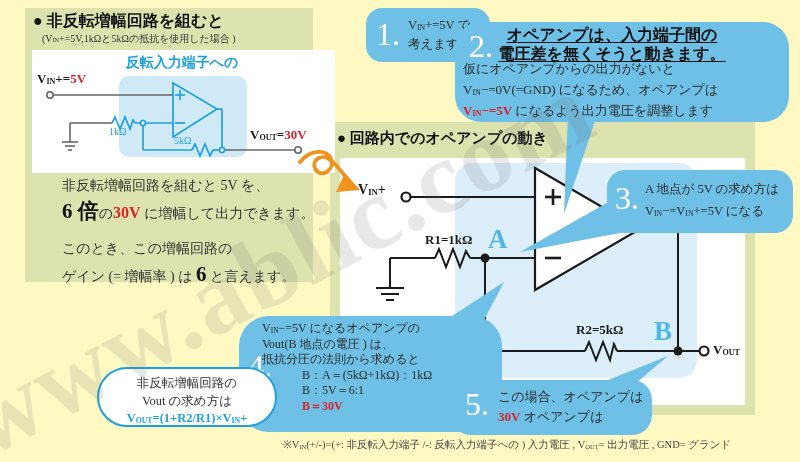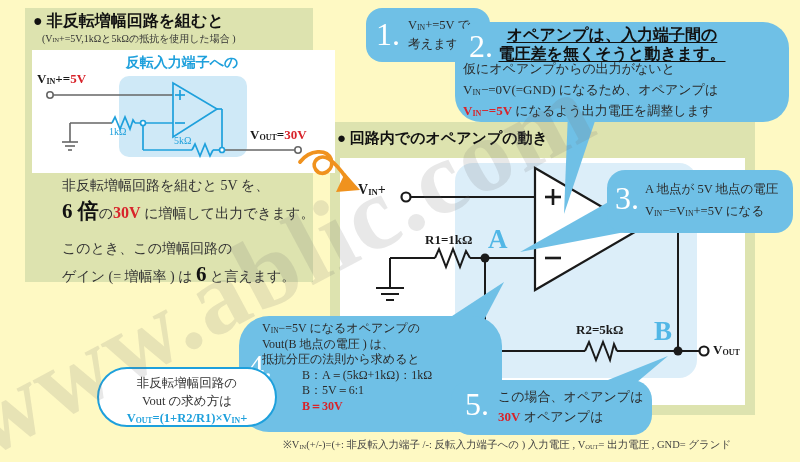--- a/index.html
+++ b/index.html
@@ -192,21 +192,21 @@
     <div class="blines">
       <div class="bl"><span>仮にオペアンプからの出力がないと</span></div>
       <div class="bl"><span>V</span><span class="sub">IN</span><span>−=0V(=GND) になるため、オペアンプは</span></div>
       <div class="bl"><span class="red">V</span><span class="sub red">IN</span><span class="red">−=5V</span><span> になるよう出力電圧を調整します</span></div>
     </div>
   </div>
 
   <div class="bubble" id="b3">
     <div class="bnum">3.</div>
     <div class="blines">
-      <div class="bl"><span>A 地点が 5V 地点の電圧</span></div>
+      <div class="bl"><span>A 地点が 5V の求め方は</span></div>
       <div class="bl"><span>V</span><span class="sub">IN</span><span>−=V</span><span class="sub">IN</span><span>+=5V になる</span></div>
     </div>
   </div>
 
   <div class="bubble" id="b4">
     <div class="bnum">4.</div>
     <div class="blines">
       <div class="bl"><span>V</span><span class="sub">IN</span><span>−=5V になるオペアンプの</span></div>
       <div class="bl"><span>Vout(B 地点の電圧 ) は、</span></div>
       <div class="bl"><span>抵抗分圧の法則から求めると</span></div>

